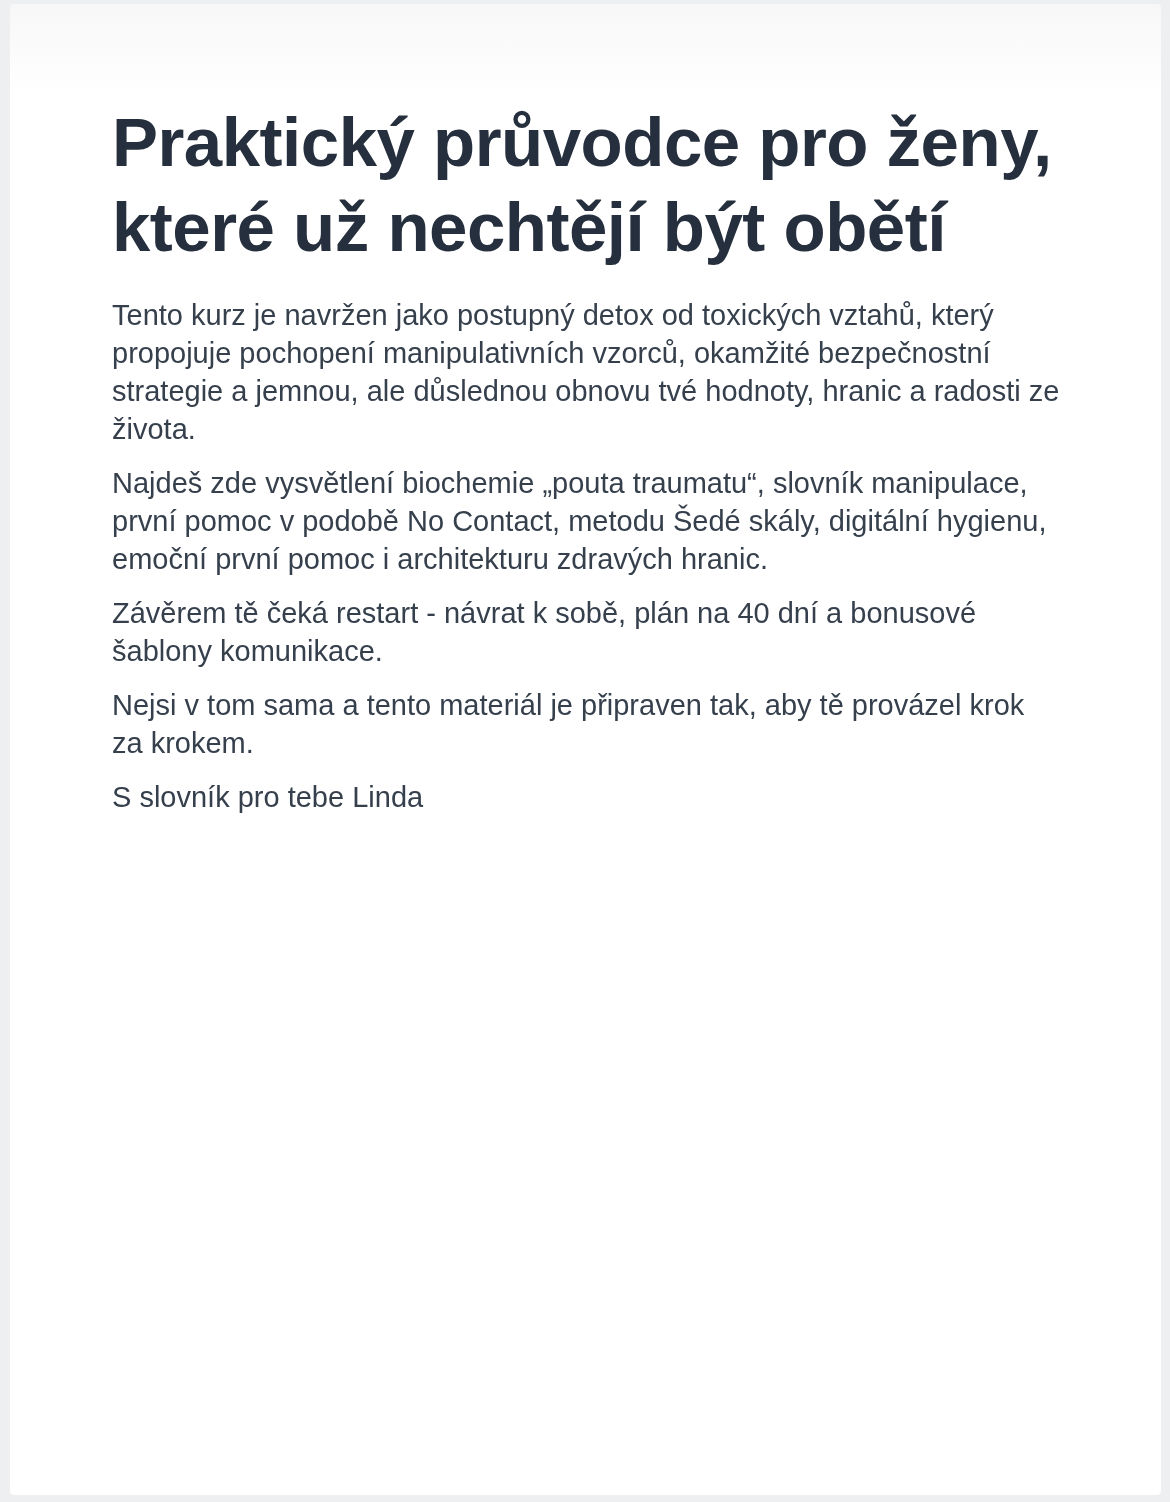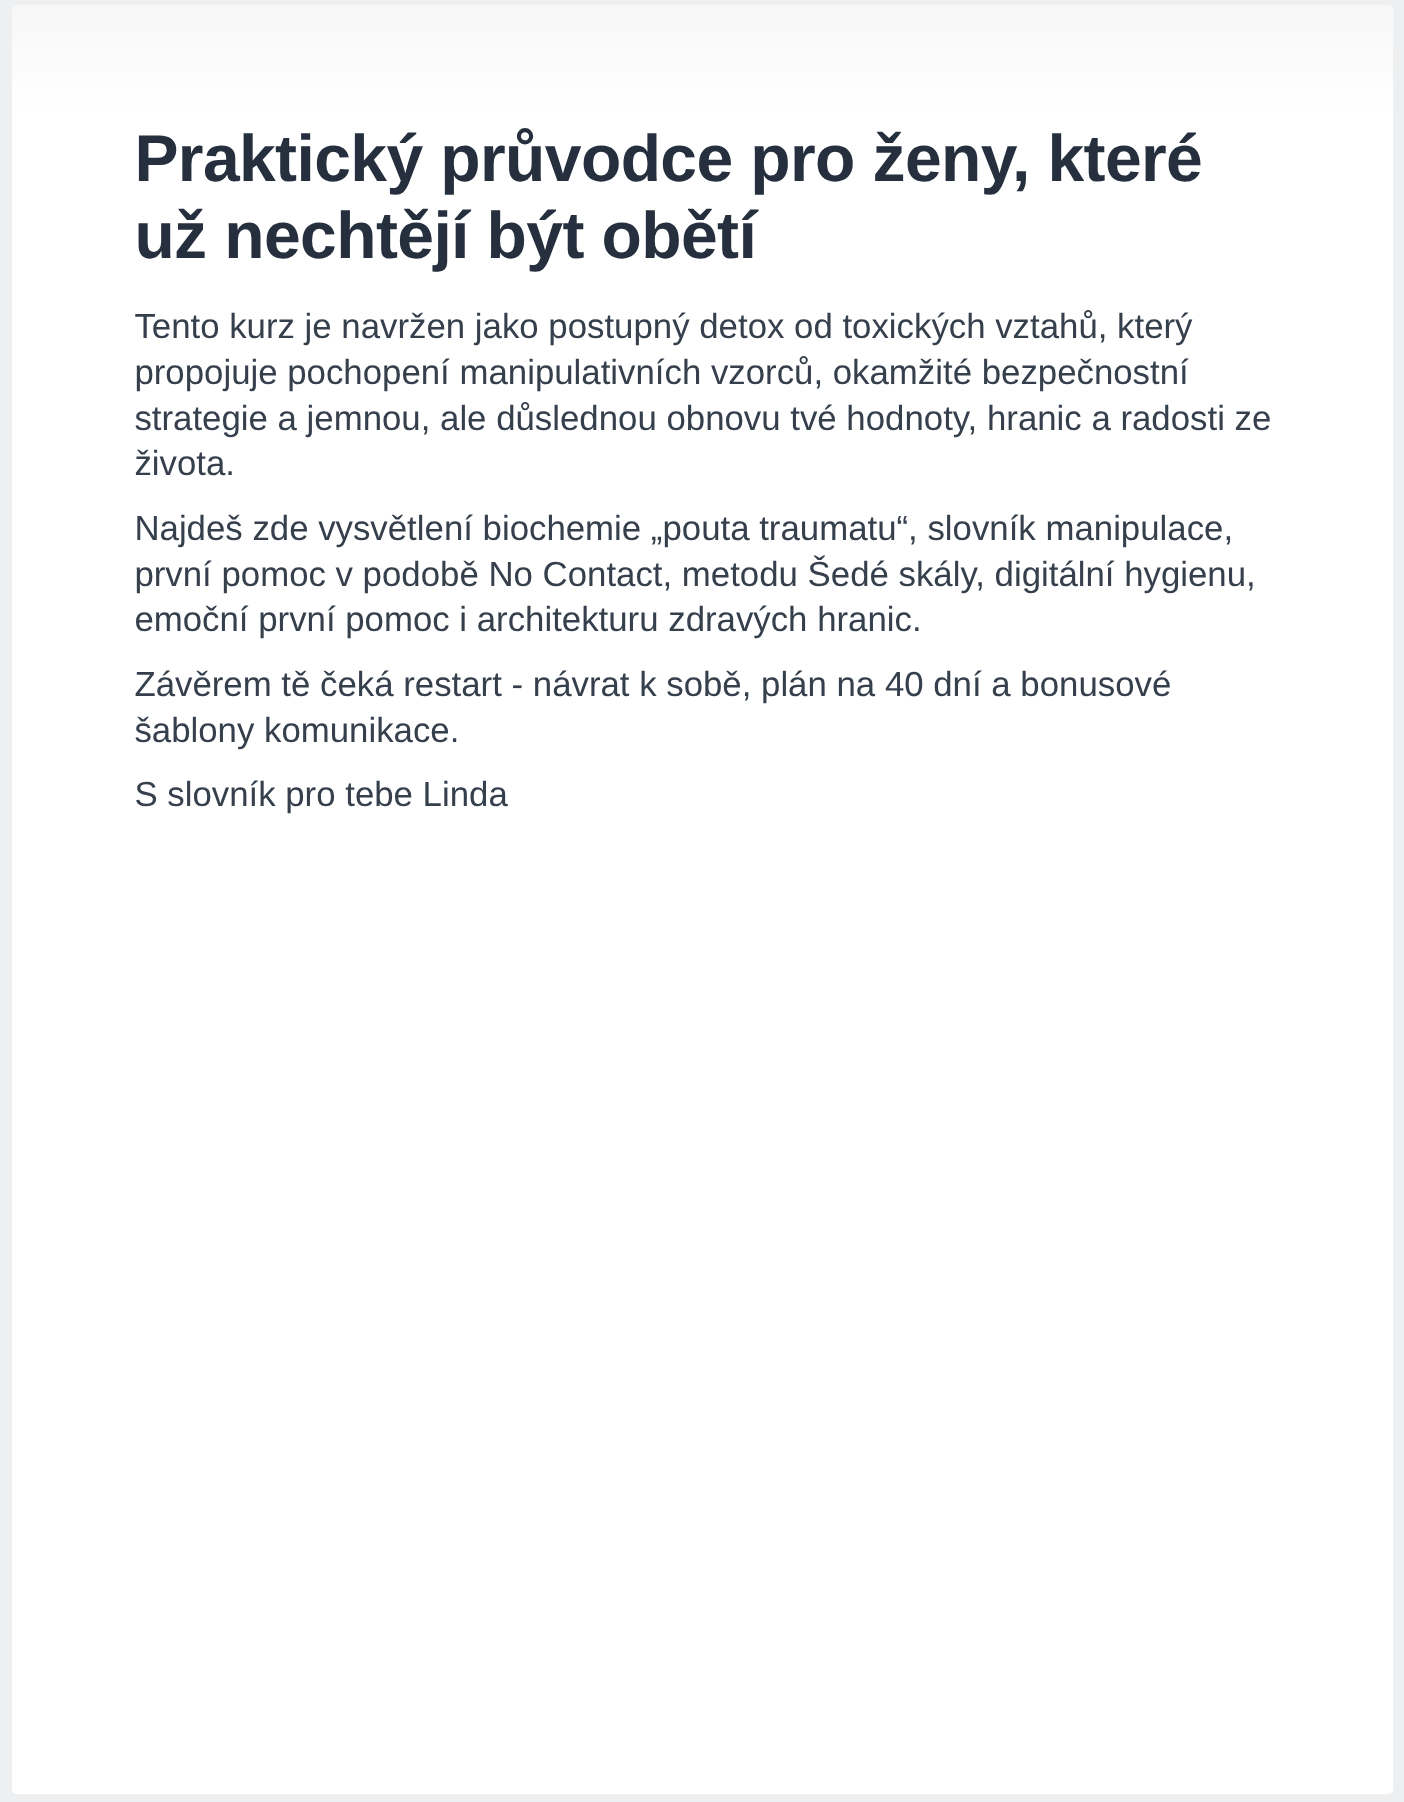--- a/index.html
+++ b/index.html
@@ -22,22 +22,22 @@
     width: 100%;
     height: 100%;
     box-sizing: border-box;
     background: linear-gradient(180deg, #f7f7f8 0%, #ffffff 90px, #ffffff 100%);
     border-radius: 4px;
     padding: 96px 100px 0 102px;
   }
   .page-title {
     margin: 0 0 26px 0;
     max-width: 940px;
-    font-size: 55px;
-    line-height: 64px;
+    font-size: 69px;
+    line-height: 85px;
     font-weight: 700;
     letter-spacing: -0.5px;
     color: #252f3d;
   }
   .page-paragraph {
     margin: 0 0 16px 0;
     max-width: 950px;
     font-size: 29px;
     line-height: 38px;
     font-weight: 400;
@@ -50,16 +50,17 @@
 <div class="viewer">
   <div class="page-card">
     <h1 class="page-title">Praktický průvodce pro ženy, které už nechtějí být obětí</h1>
 
     <p class="page-paragraph">Tento kurz je navržen jako postupný detox od toxických vztahů, který propojuje pochopení manipulativních vzorců, okamžité bezpečnostní strategie a jemnou, ale důslednou obnovu tvé hodnoty, hranic a radosti ze života.</p>
 
     <p class="page-paragraph">Najdeš zde vysvětlení biochemie „pouta traumatu“, slovník manipulace, první pomoc v podobě No Contact, metodu Šedé skály, digitální hygienu, emoční první pomoc i architekturu zdravých hranic.</p>
 
     <p class="page-paragraph">Závěrem tě čeká restart - návrat k sobě, plán na 40 dní a bonusové šablony komunikace.</p>
 
+    <p class="page-paragraph">Nejsi v tom sama a tento materiál je připraven tak, aby tě provázel krok za krokem.</p>
 
     <p class="page-paragraph">S slovník pro tebe Linda</p>
   </div>
 </div>
 
 </body></html>

